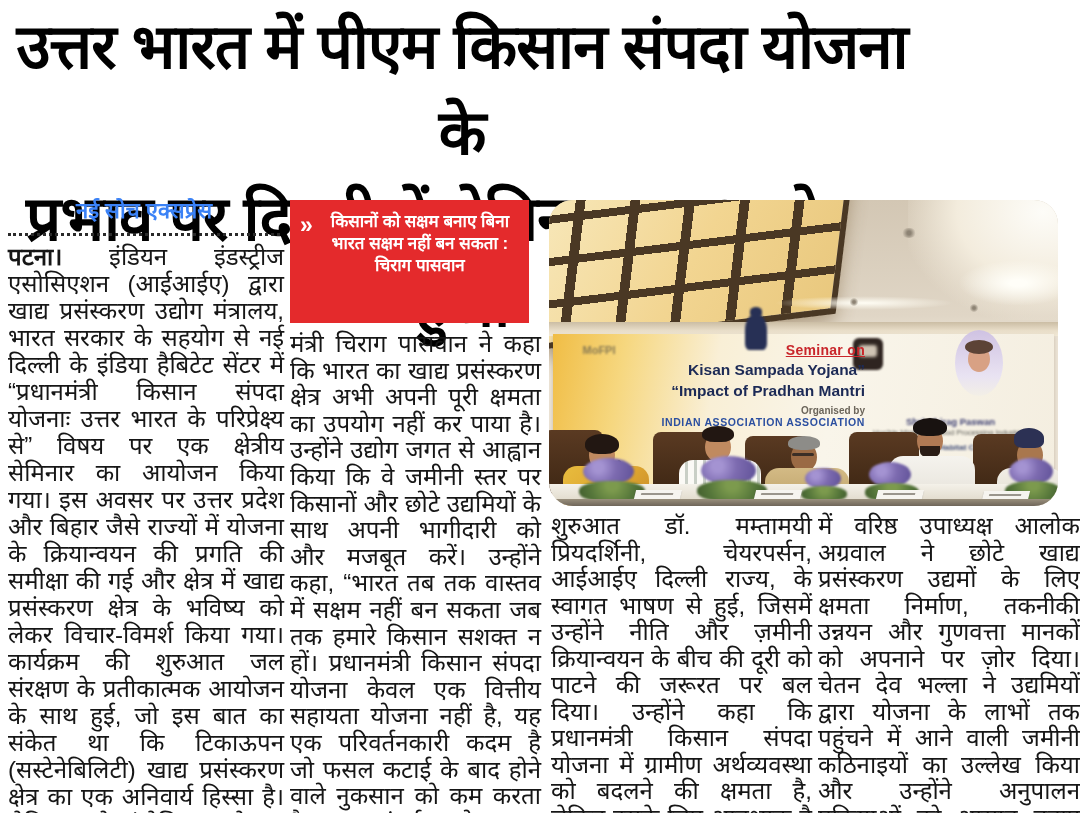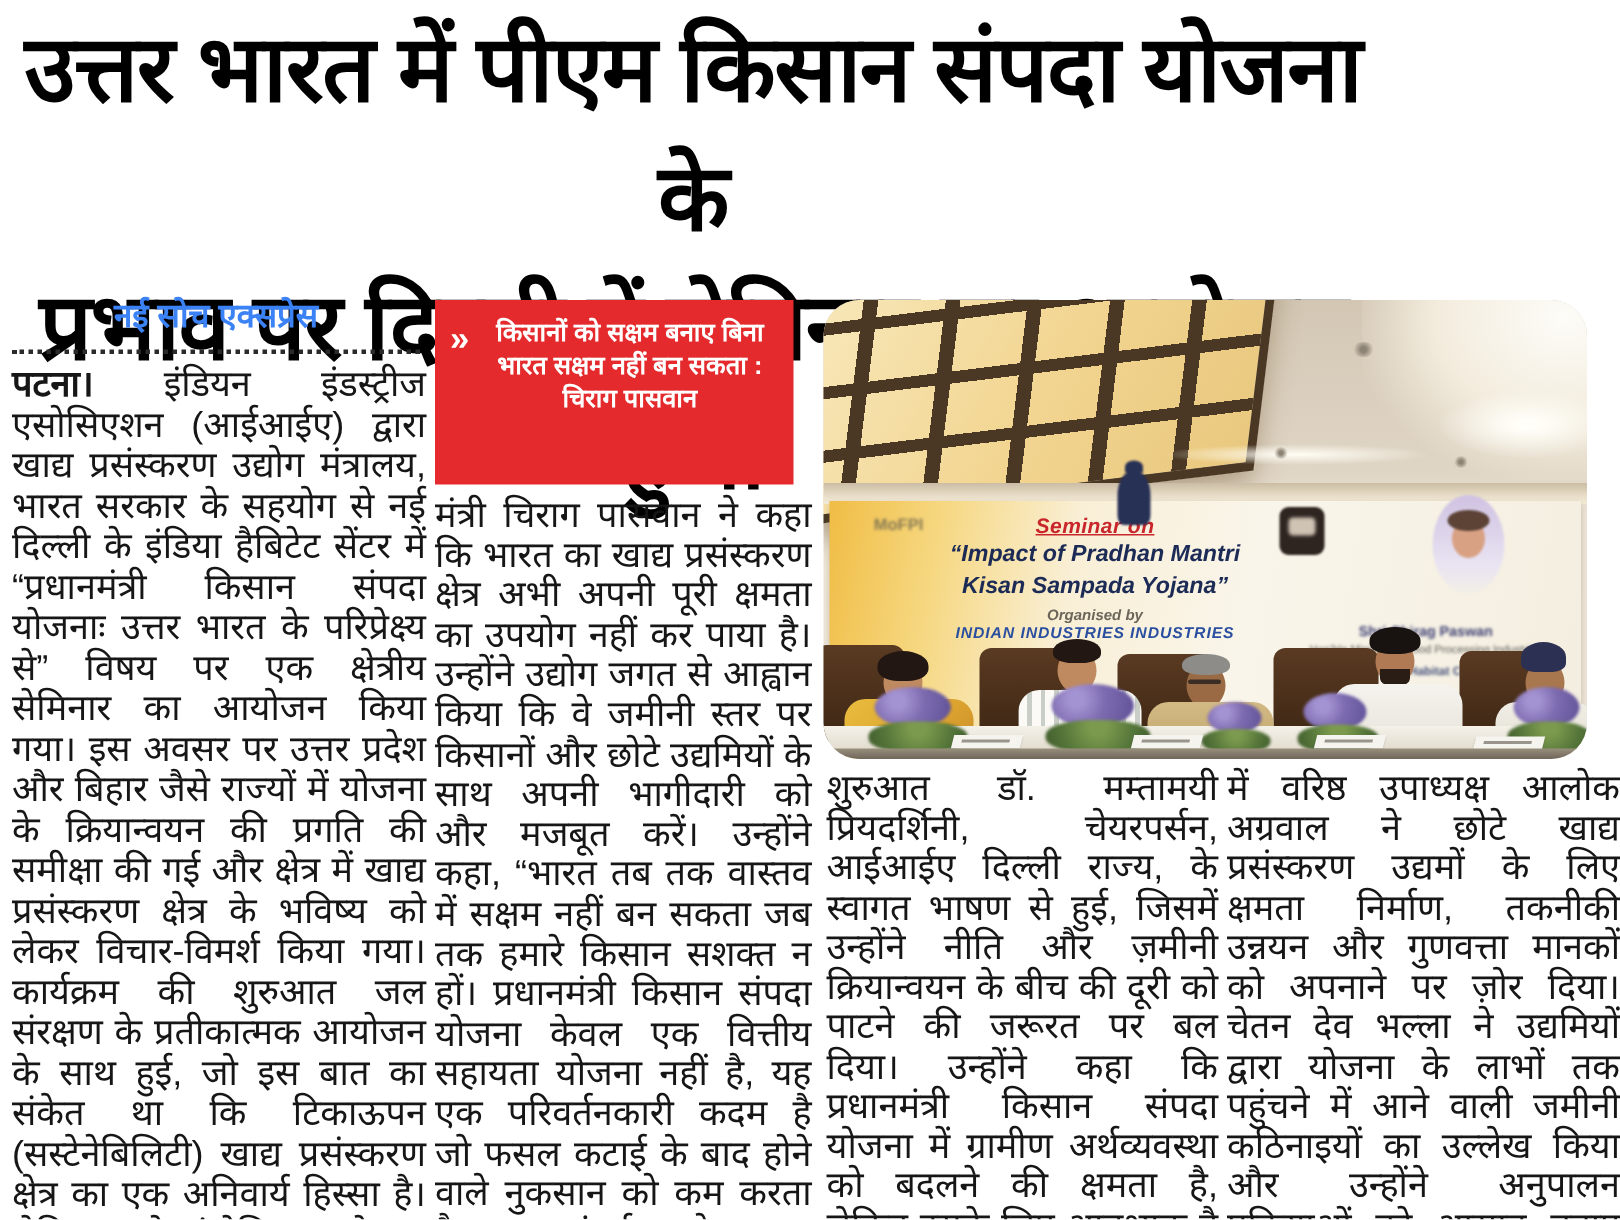--- a/index.html
+++ b/index.html
@@ -38,21 +38,21 @@
            repeating-linear-gradient(90deg,rgba(74,56,36,0) 0 46px,#4a3824 46px 56px),
            repeating-linear-gradient(0deg,rgba(74,56,36,0) 0 34px,#4a3824 34px 42px),
            linear-gradient(115deg,#f8e9bd 0%,#f2d591 55%,#e9c87e 100%);
          border:6px solid #4a3824;transform:rotate(-7deg) skewX(-14deg);box-shadow:0 8px 18px rgba(120,90,50,.45);}
   .downlight{position:absolute;border-radius:50%;background:radial-gradient(circle,#8d8374 20%,rgba(140,130,115,0) 70%);}
   .molding{position:absolute;left:0;top:122px;width:100%;height:14px;
            background:linear-gradient(180deg,#cbbda4 0%,#e8ddc8 60%,#f4ecd9 100%);}
   .banner{position:absolute;left:4px;top:134px;width:501px;height:158px;
           background:linear-gradient(100deg,#f0bd45 0%,#f6d77f 14%,#f9efd6 32%,#f9f5ea 55%,#f4eee0 100%);
           box-shadow:0 2px 4px rgba(90,70,40,.25);}
-  .banner-center{position:absolute;left:42px;top:8px;width:270px;text-align:center;font-style:italic;}
+  .banner-center{position:absolute;left:42px;top:8px;width:270px;text-align:right;}
   .seminar-on{color:#c9262b;font-weight:800;font-size:14px;text-decoration:underline;letter-spacing:.3px;}
   .b-title{color:#1c2a56;font-weight:800;font-size:15.5px;line-height:19px;margin-top:2px;}
   .org-by{color:#6b655a;font-weight:700;font-size:10px;margin-top:5px;filter:blur(.4px);}
   .organiser{color:#2b4fa0;font-weight:800;font-size:10.5px;letter-spacing:.6px;filter:blur(.5px);}
   .mofpi{position:absolute;left:14px;top:10px;width:64px;height:30px;color:#8a7b54;
          font-weight:800;font-size:11px;line-height:13px;text-align:center;filter:blur(.9px);}
   .emblem{position:absolute;left:150px;top:-28px;width:22px;height:36px;background:#273055;
           border-radius:45% 45% 18% 18%;filter:blur(.8px);}
   .emblem::after{content:"";position:absolute;left:5px;top:-7px;width:12px;height:8px;background:#273055;border-radius:50% 50% 0 0;}
   .iia-logo{position:absolute;left:300px;top:4px;width:30px;height:32px;background:#2e2420;
@@ -122,24 +122,24 @@
     <div class="downlight" style="left:300px;top:98px;width:10px;height:8px;"></div>
     <div class="downlight" style="left:420px;top:104px;width:10px;height:8px;"></div>
     <div class="molding"></div>
 
     <div class="banner">
       <div class="mofpi">MoFPI</div>
       <div class="iia-logo"></div>
       <div class="banner-center">
         <div class="emblem"></div>
         <div class="seminar-on">Seminar on</div>
+        <div class="b-title">Kisan Sampada Yojana”</div>
         <div class="b-title">“Impact of Pradhan Mantri</div>
-        <div class="b-title">Kisan Sampada Yojana”</div>
         <div class="org-by">Organised by</div>
-        <div class="organiser">INDIAN INDUSTRIES INDUSTRIES</div>
+        <div class="organiser">INDIAN ASSOCIATION ASSOCIATION</div>
       </div>
       <div class="portrait">
           <div class="p-face"></div>
         </div>
       <div class="right-lines">
         <div class="rl1">Shri Chirag Paswan</div>
         <div class="rl2">Hon'ble Minister of Food Processing Industries</div>
         <div class="rl3">July 25, 2025, India Habitat Centre, New Delhi</div>
       </div>
     </div>

